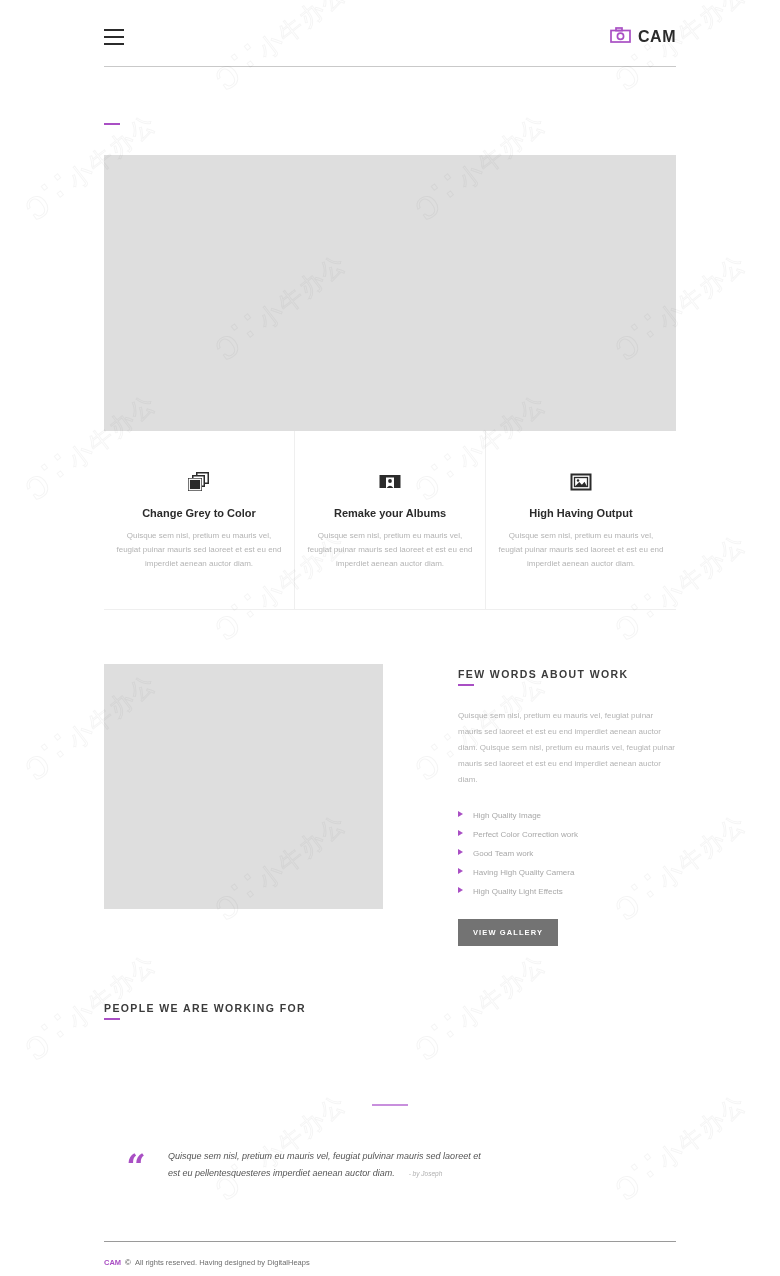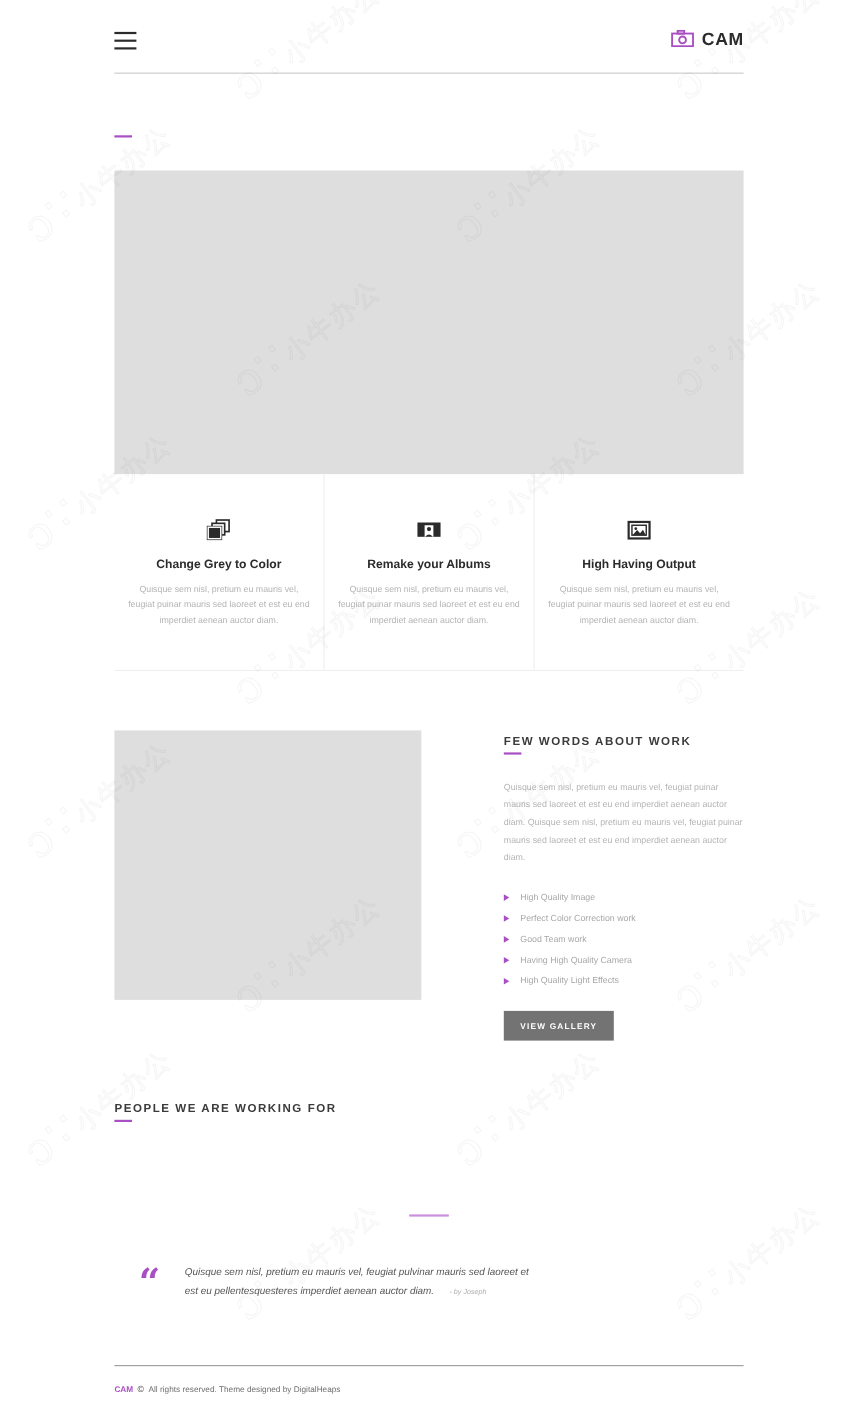--- a/index.html
+++ b/index.html
@@ -169,21 +169,21 @@
     color: #b4b4b4;
     margin: 22px 0 0;
   }
   .feature-list {
     list-style: none;
     margin: 18px 0 0;
     padding: 0;
   }
   .feature-list li {
     display: flex;
-    align-items: center;
+    align-items: flex-start;
     gap: 10px;
     font-size: 8px;
     color: #a8a8a8;
     padding: 5px 0;
   }
   .bullet {
     width: 0;
     height: 0;
     border-top: 3.5px solid transparent;
     border-bottom: 3.5px solid transparent;
@@ -406,21 +406,21 @@
         <p class="testimonial-text"><span>Quisque sem nisl, pretium eu mauris vel, feugiat pulvinar mauris sed laoreet et est eu pellentesquesteres imperdiet aenean auctor diam.</span><span class="testimonial-author">- by Joseph</span></p>
       </div>
     </div>
   </section>
 
   <div class="container">
     <div class="footer-rule"></div>
     <footer class="site-footer">
       <span class="footer-brand">CAM</span>
       <span class="copy-symbol">©</span>
-      <span>All rights reserved. Theme designed by DigitalHeaps</span>
+      <span>All rights reserved. Having designed by DigitalHeaps</span>
     </footer>
   </div>
 
 </div>
 
 <div class="watermark-layer">
   <div class="wm" style="left:200px;  top:10px;">ɔ∵<small>小牛办公</small></div>
   <div class="wm" style="left:600px;  top:10px;">ɔ∵<small>小牛办公</small></div>
   <div class="wm" style="left:10px;   top:140px;">ɔ∵<small>小牛办公</small></div>
   <div class="wm" style="left:400px;  top:140px;">ɔ∵<small>小牛办公</small></div>

